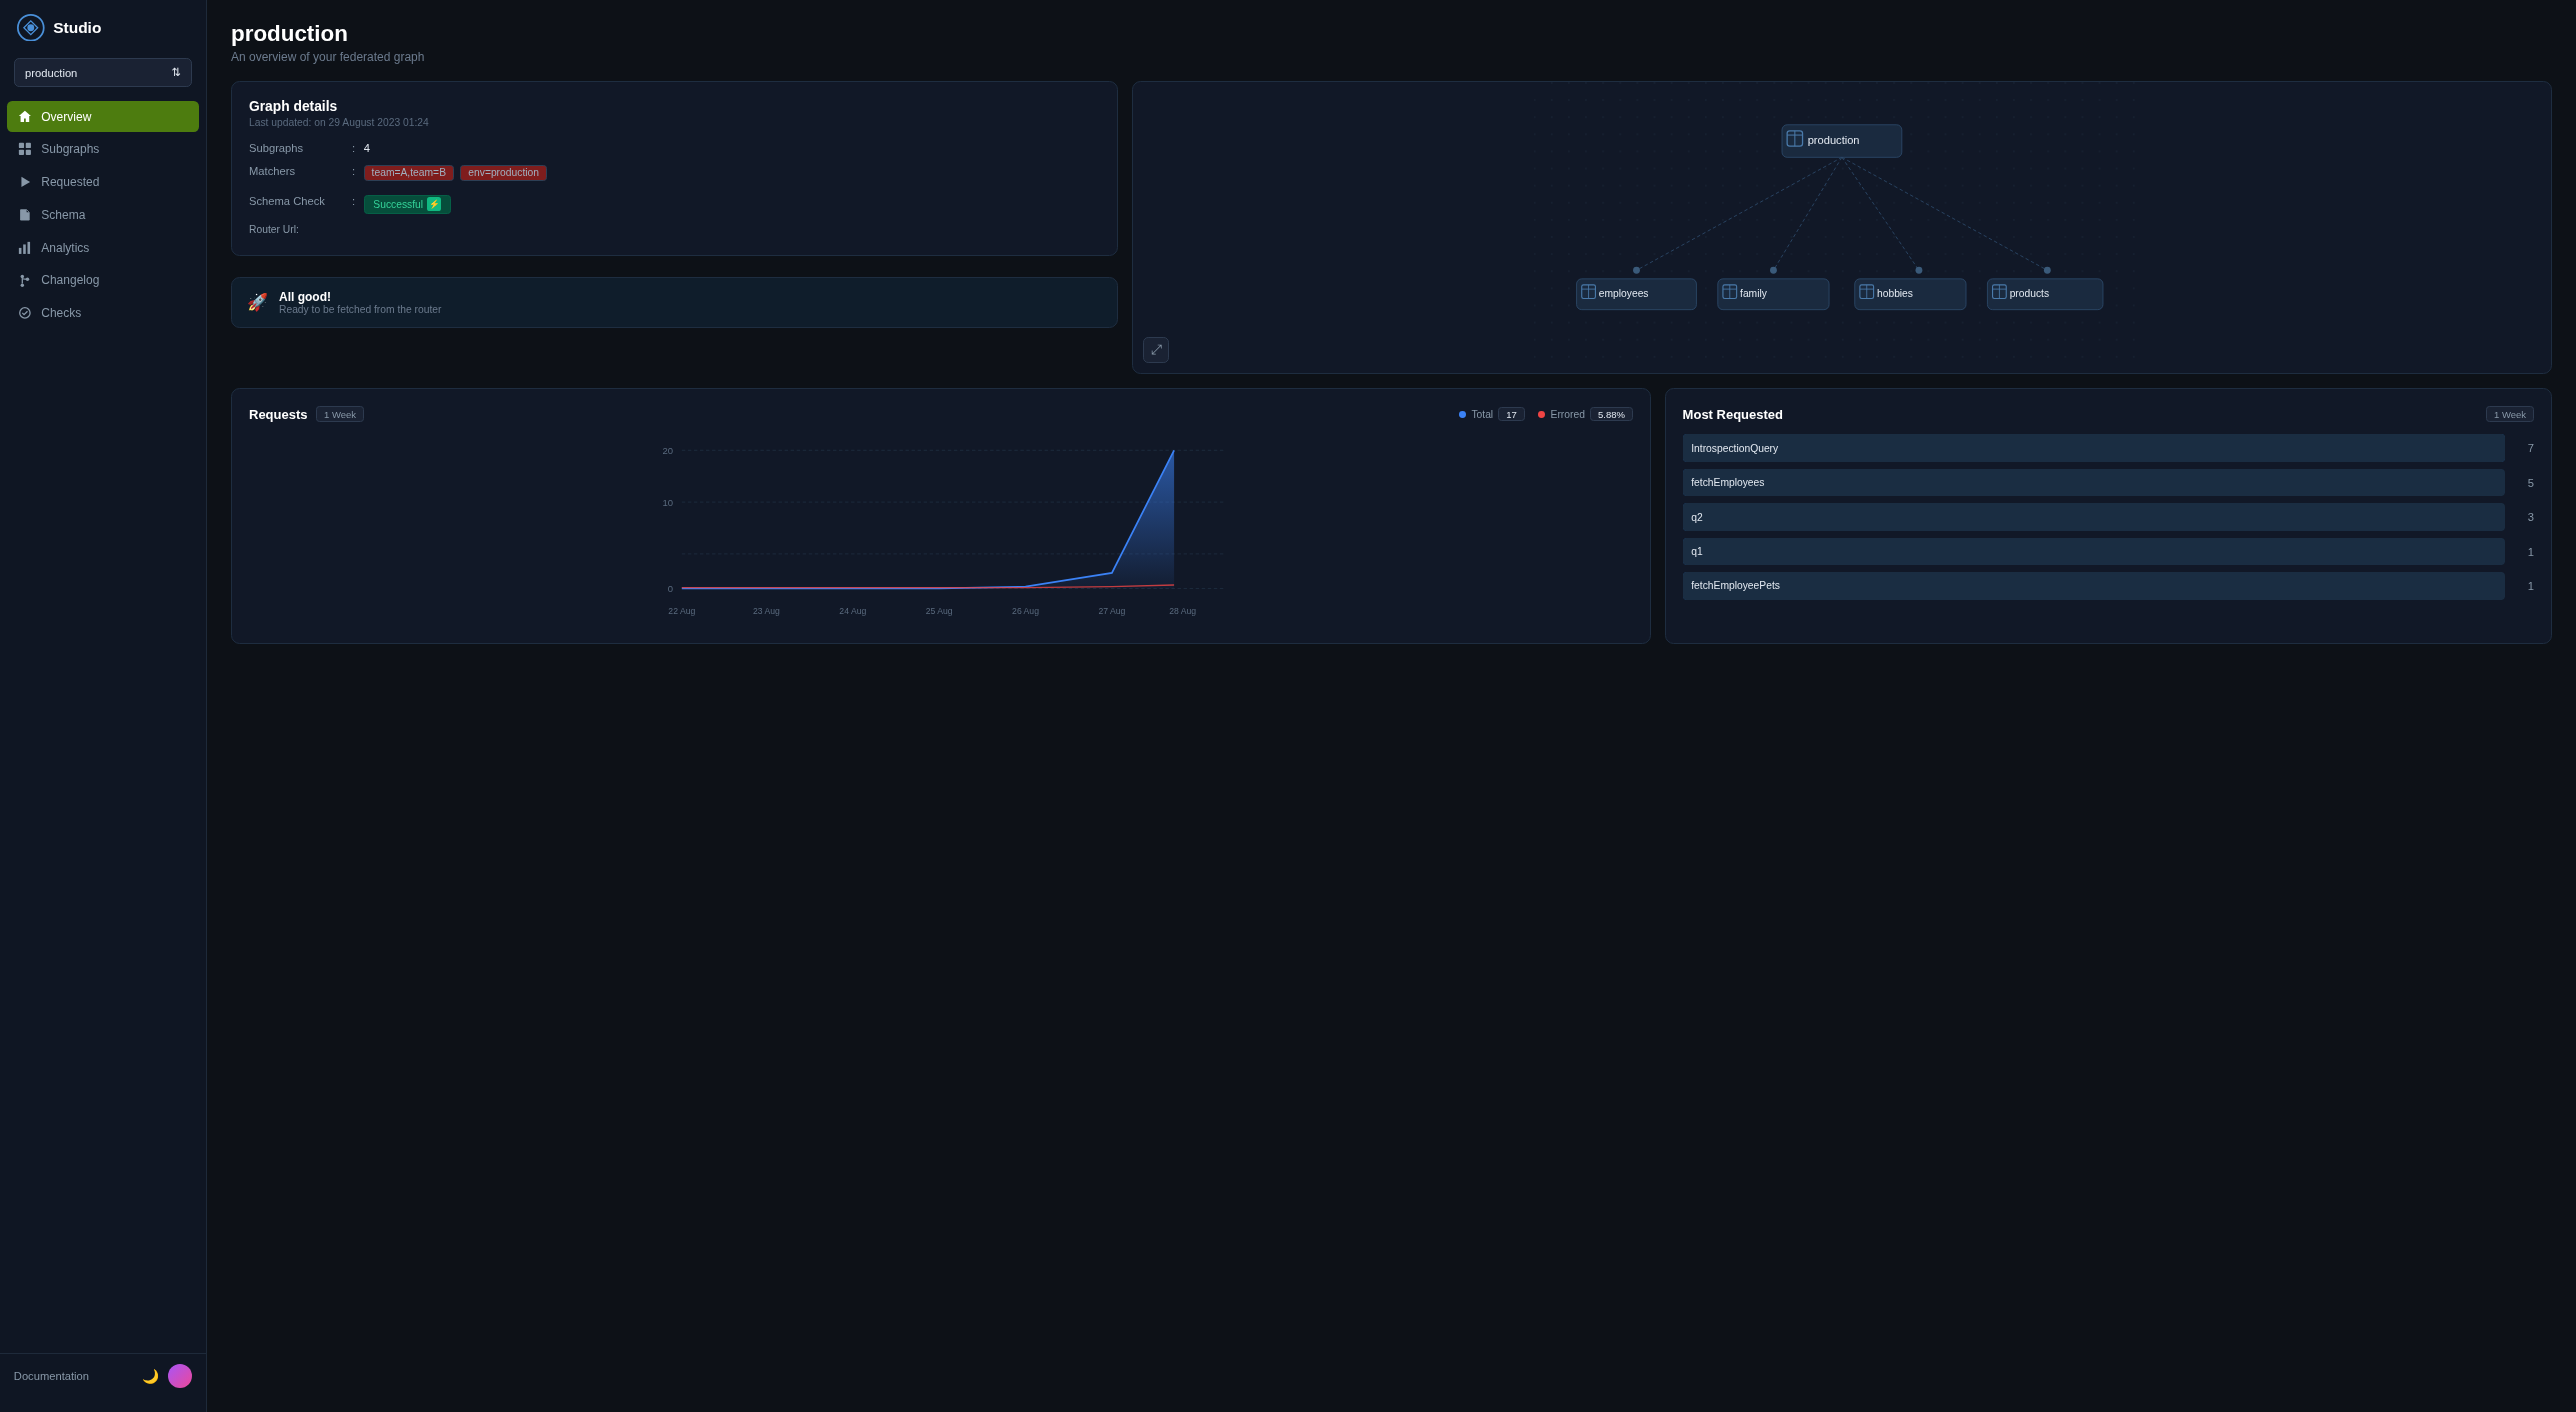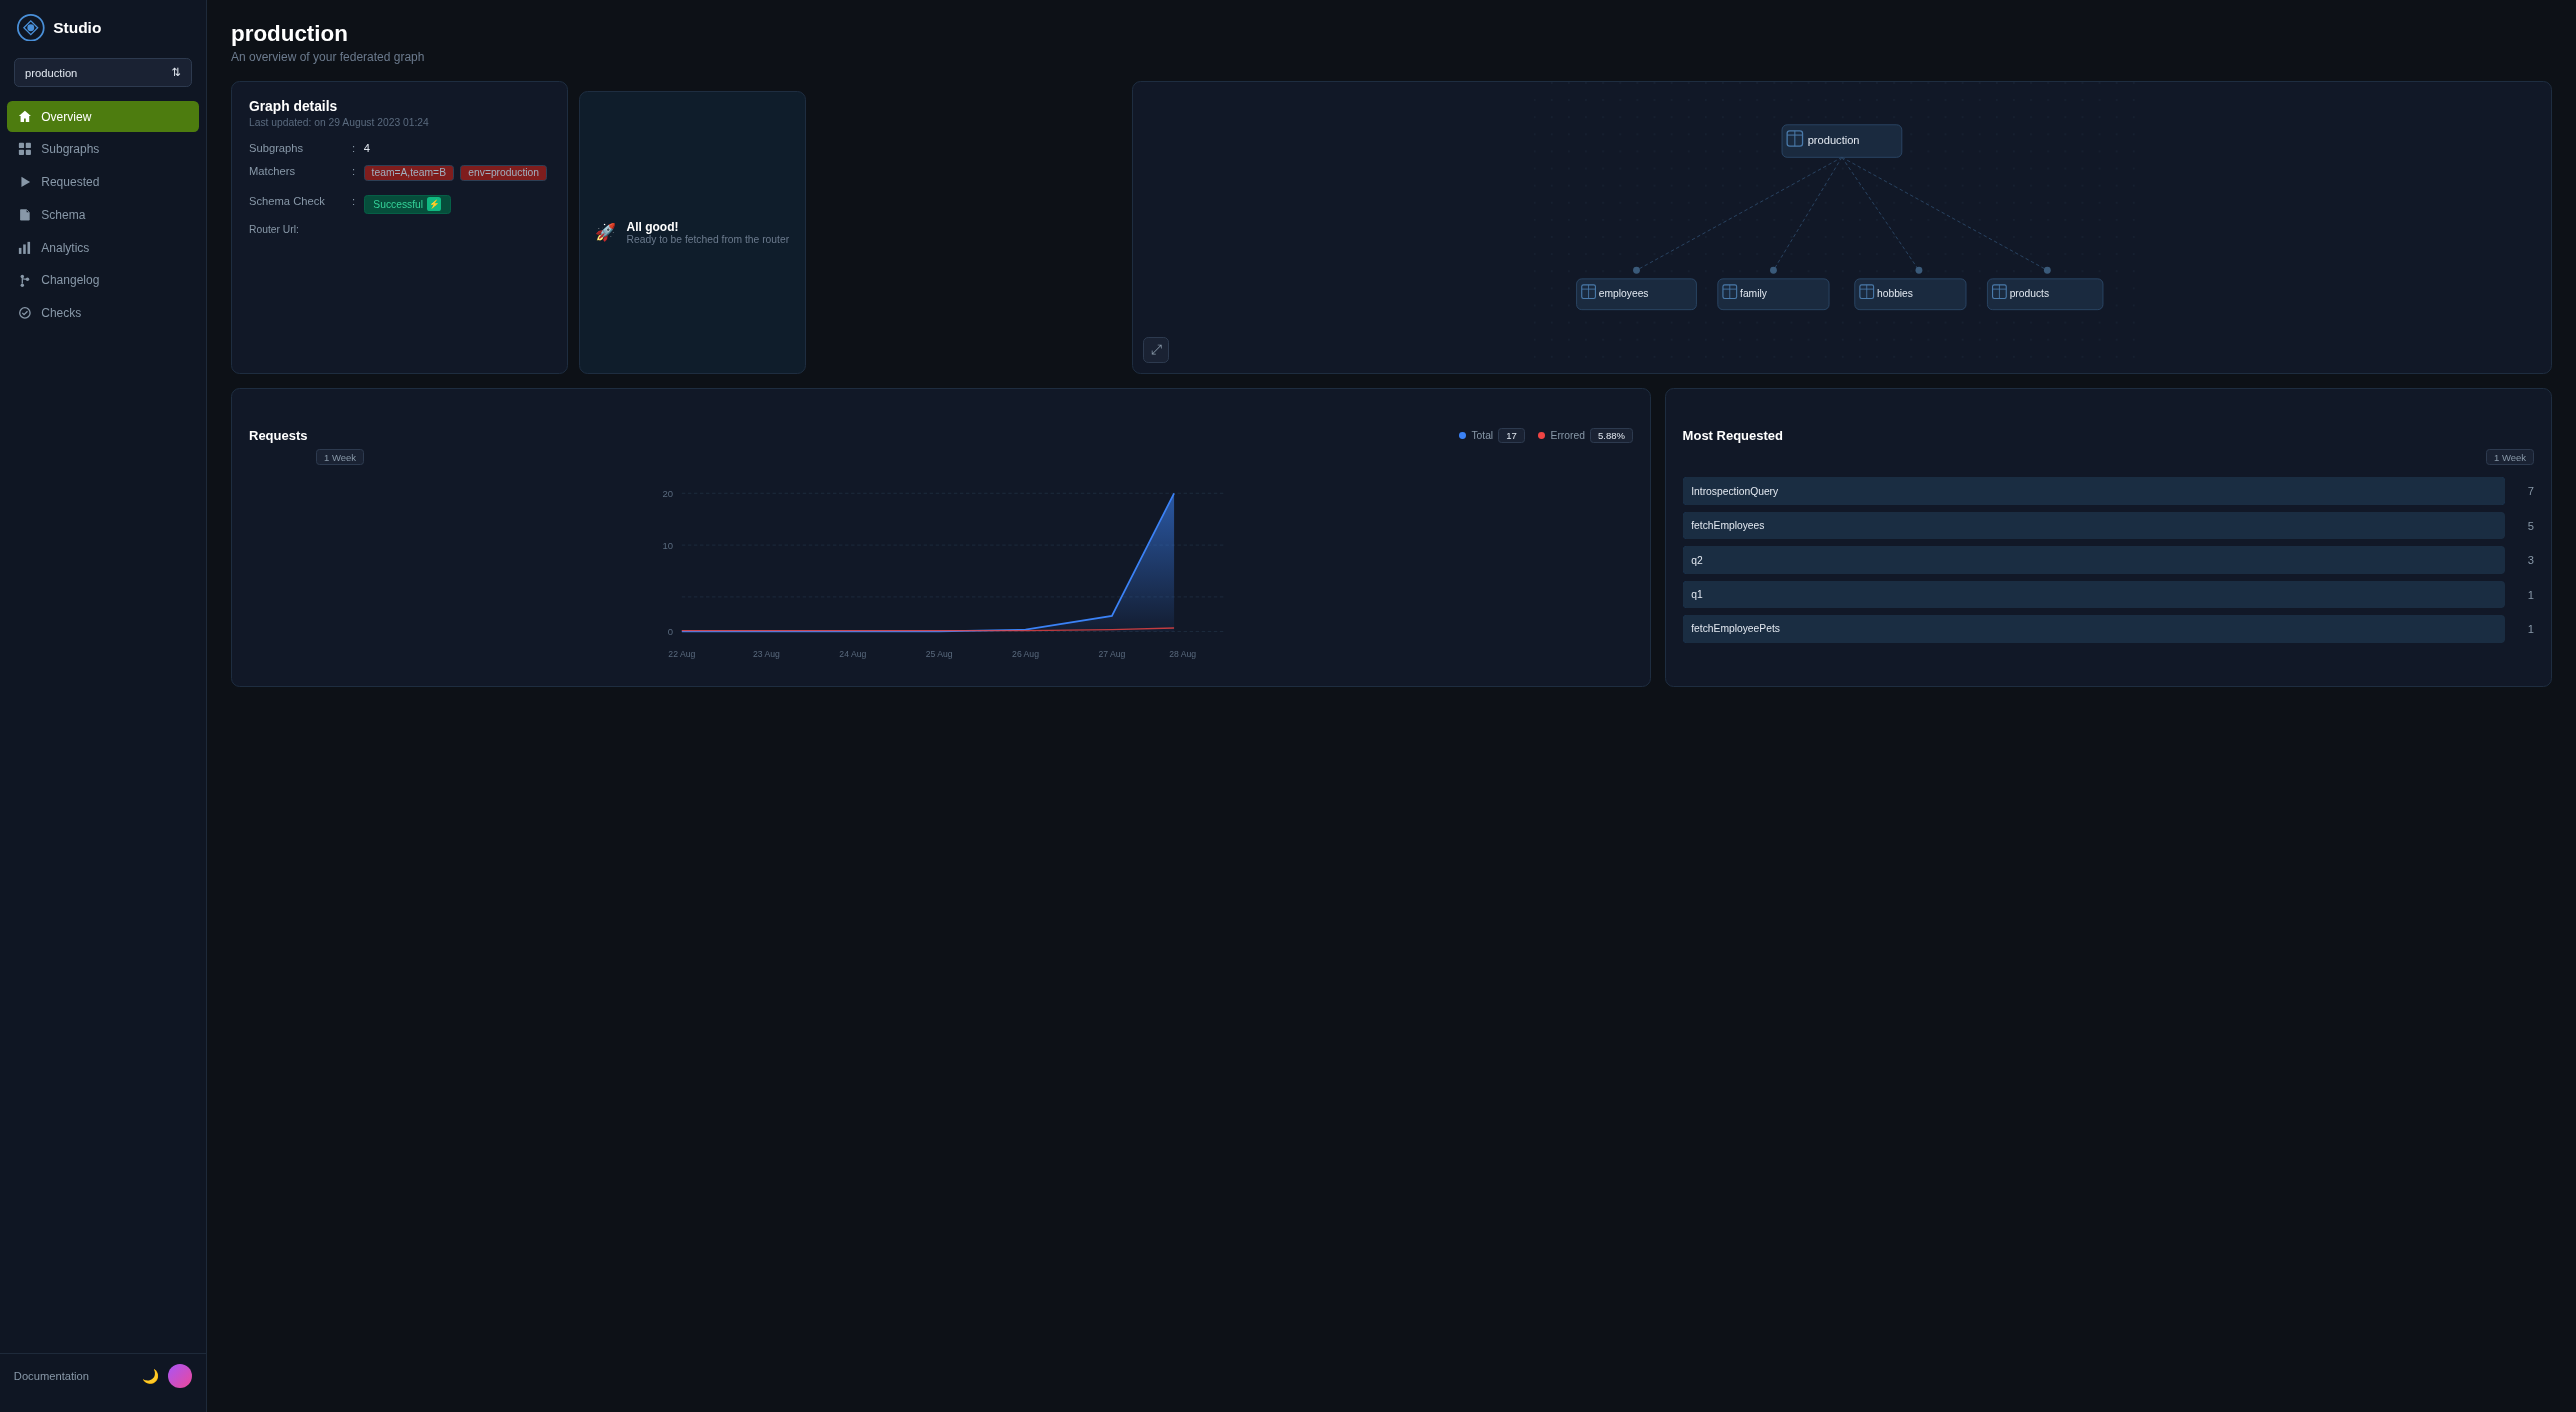--- a/index.html
+++ b/index.html
@@ -293,21 +293,20 @@
       align-items: center;
       gap: 8.6px;
     }
     .chart-badge {
       background: #1a2233;
       border: 0.9px solid #2d3a4f;
       color: #8898a8;
       padding: 1.7px 6.9px;
       border-radius: 3.4px;
       font-size: 9.5px;
-      margin-top: 43px;
     }
     .chart-legend {
       display: flex;
       align-items: center;
       gap: 13.8px;
     }
     .legend-item {
       display: flex;
       align-items: center;
       gap: 5.2px;
@@ -480,21 +479,21 @@
     </div>
   </div>
 </nav>
 
 <main class="main">
   <h1 class="page-title">production</h1>
   <p class="page-subtitle">An overview of your federated graph</p>
 
   <div class="top-grid">
 
-    <div style="display:flex;flex-direction:row;gap:10.3px;">
+    <div style="display:flex;flex-direction:column;gap:10.3px;">
       <div class="card">
         <div class="card-title">Graph details</div>
         <div class="card-subtitle">Last updated: on 29 August 2023 01:24</div>
 
         <div class="detail-row">
           <span class="detail-label">Subgraphs</span>
           <span class="detail-colon">:</span>
           <span class="detail-value">4</span>
         </div>
 

